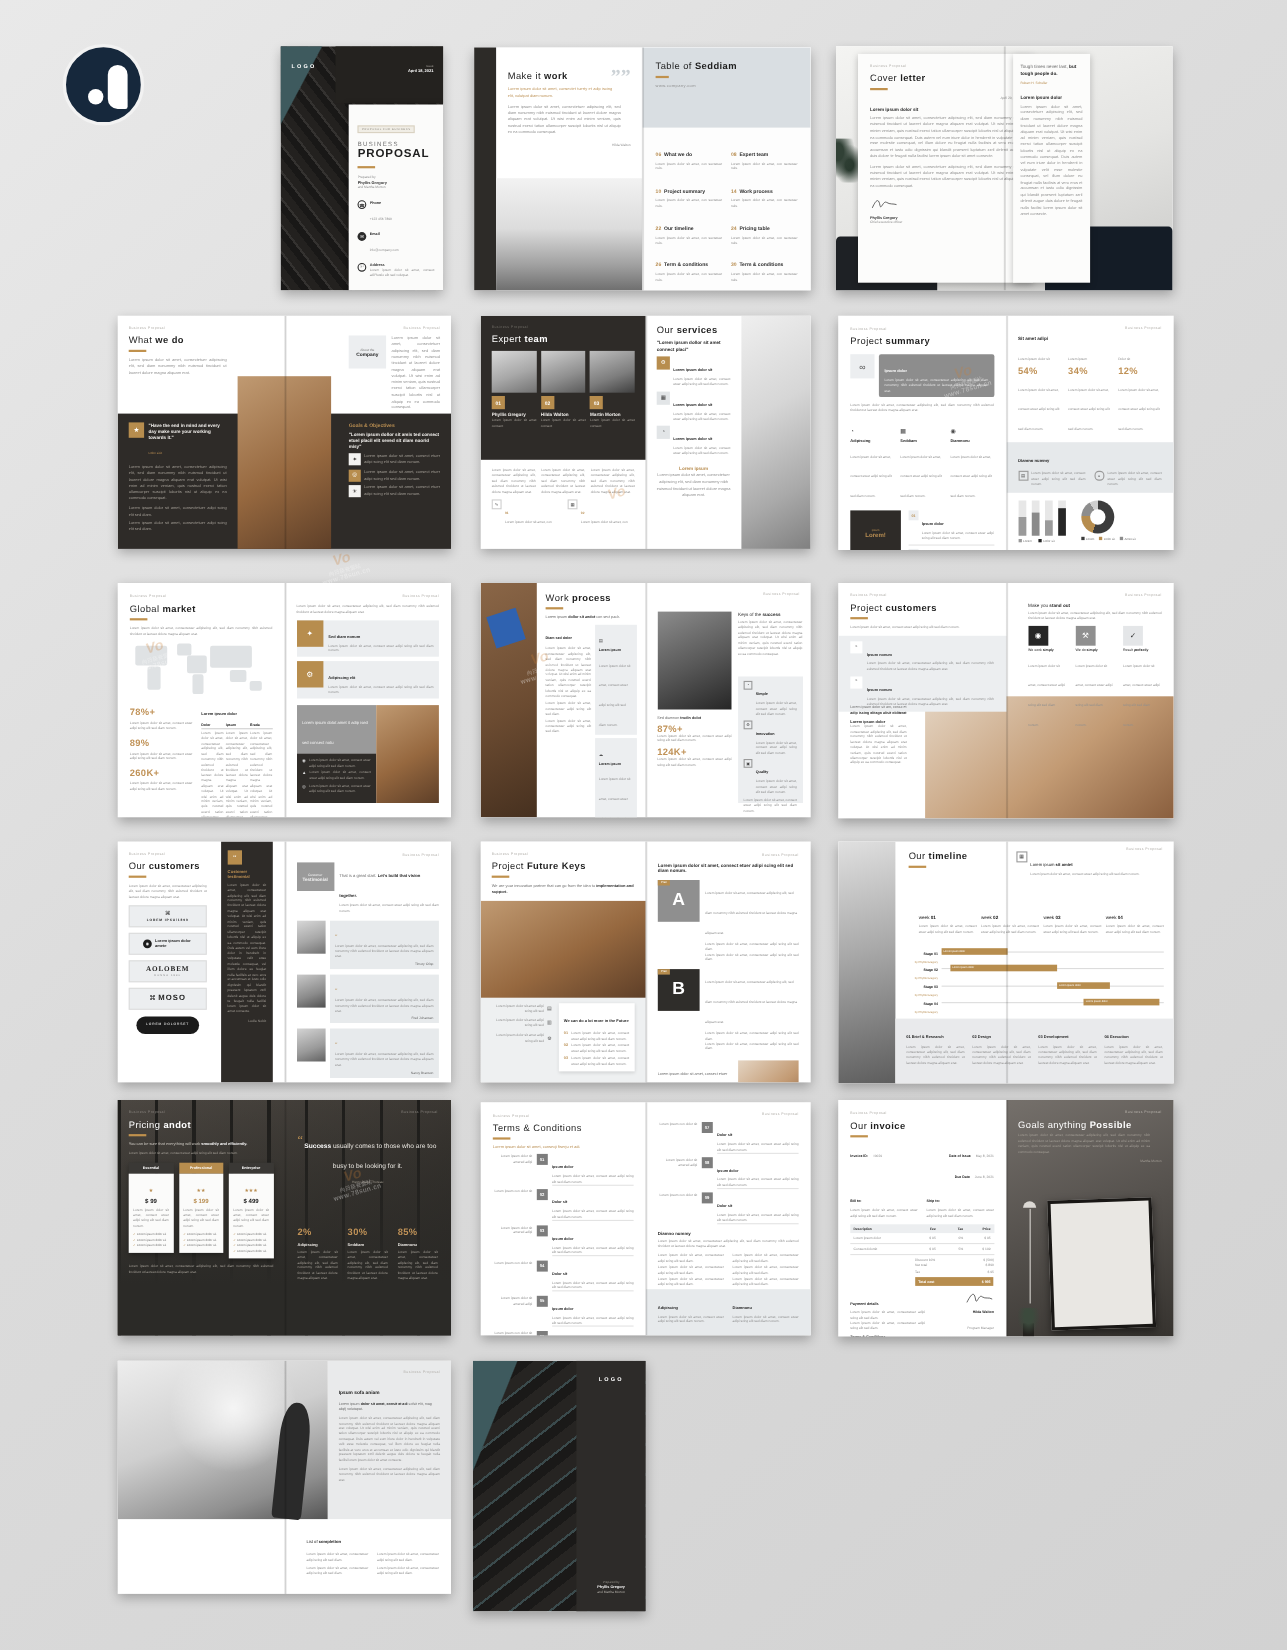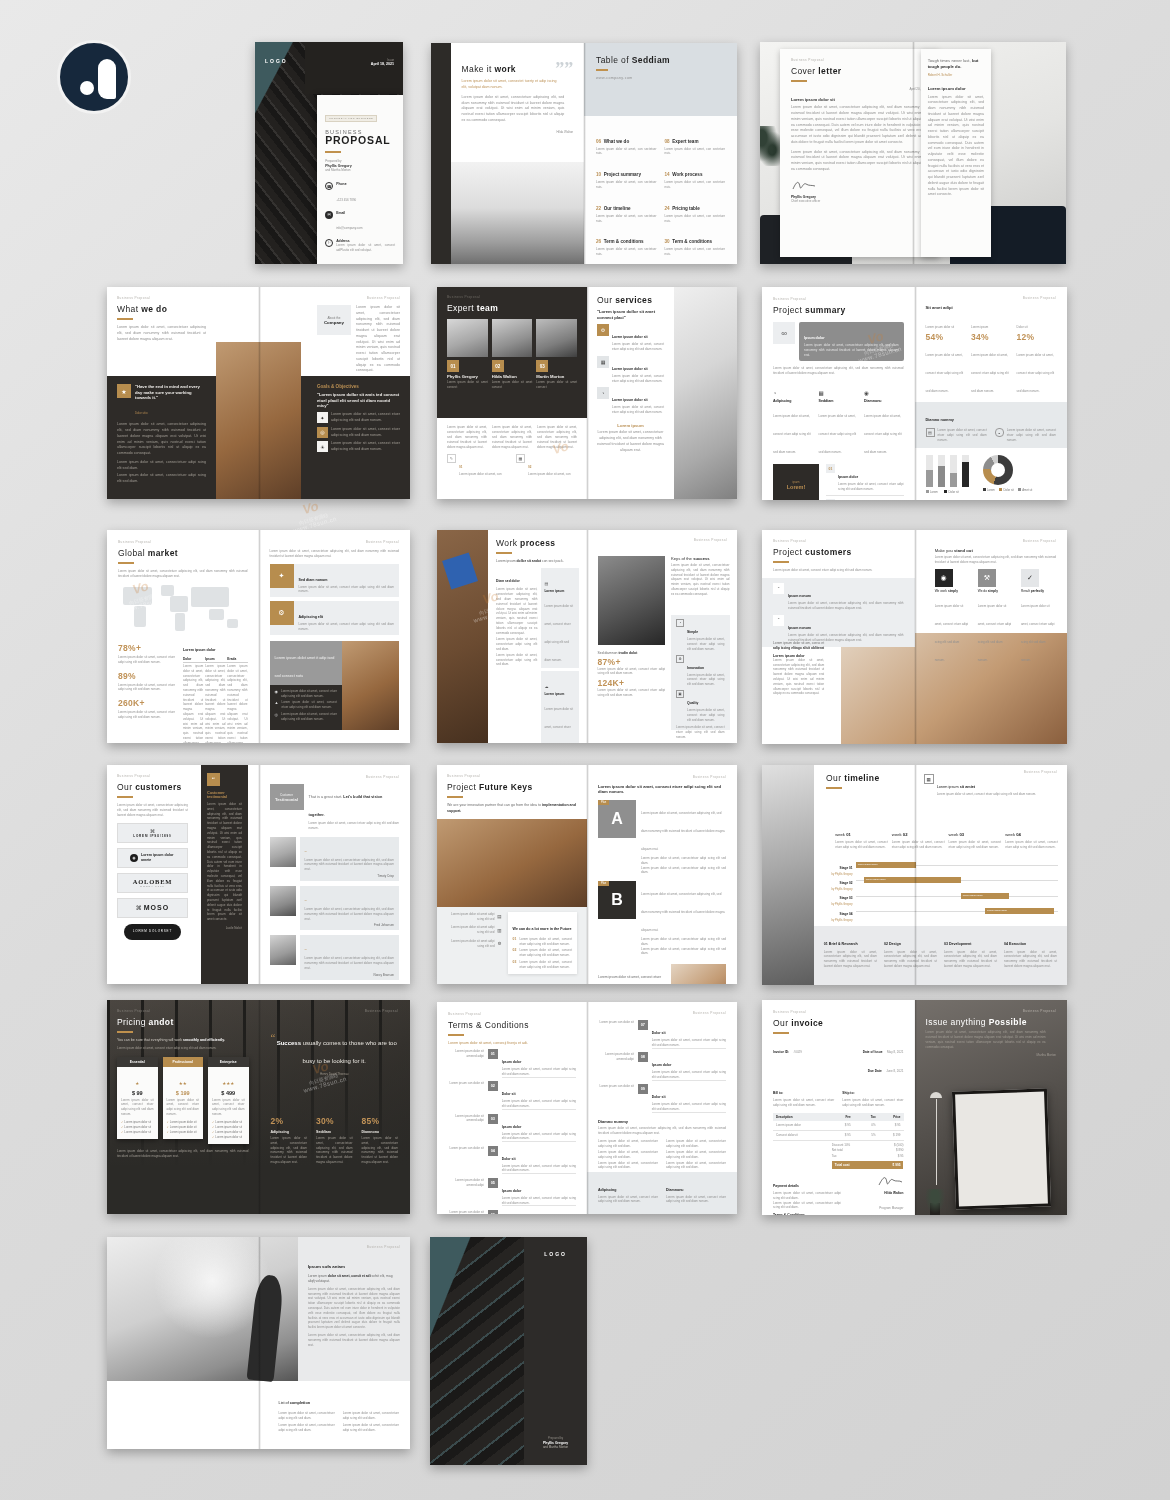--- a/index.html
+++ b/index.html
@@ -1026,21 +1026,21 @@
           <svg width="28" height="13">
               <path class="sig" d="M3,11 C8,1 10,2 11,9 C12,13 14,3 17,6 C20,8 23,6 26,8"></path>
             </svg>
           <b style="display:block;font-size:3.2px;">Hilda Walton</b>
           <span class="t sm">Program Manager</span>
         </span>
       </div>
     </div>
     <div class="half ph-room" style="padding:9px 11px;">
       <div class="pgh r" style="color:#b7b2ab;">Business Proposal</div>
-      <div class="h sm w" style="margin-top:4px;"><span>Issue anything </span><b>Possible</b></div>
+      <div class="h sm w" style="margin-top:4px;"><span>Goals anything </span><b>Possible</b></div>
       <div class="t w sm" style="margin-top:3px;width:92%;">Lorem ipsum dolor sit amet, consectetuer adipiscing elit, sed diam nonummy nibh euismod tincidunt ut laoreet dolore magna aliquam erat volutpat. Ut wisi enim ad minim veniam, quis nostrud exerci tation ullamcorper suscipit lobortis nisl ut aliquip ex ea commodo consequat.</div>
       <div class="t w sm" style="text-align:right;margin-top:3px;">Martha Morton</div>
       <div style="position:absolute;left:26%;top:42%;width:62%;height:55%;background:#e9e7e3;border:3px solid #191715;transform:rotate(-2deg);box-shadow:0 3px 8px rgba(0,0,0,.5);"></div>
       <div style="position:absolute;left:14%;top:46%;width:1.5px;height:40%;background:#d8d5d0;"></div>
       <div style="position:absolute;left:10%;top:43%;width:12px;height:6px;border-radius:6px 6px 0 0;background:#dcd9d4;"></div>
       <div style="position:absolute;left:6%;bottom:0;width:22px;height:26px;background:radial-gradient(ellipse at 50% 30%,#3c4a3d 25%,rgba(60,74,61,0) 65%),linear-gradient(#23211e,#23211e) 50% 100%/10px 12px no-repeat;"></div>
     </div>
     <div class="gutter"></div>
   </div>
 

